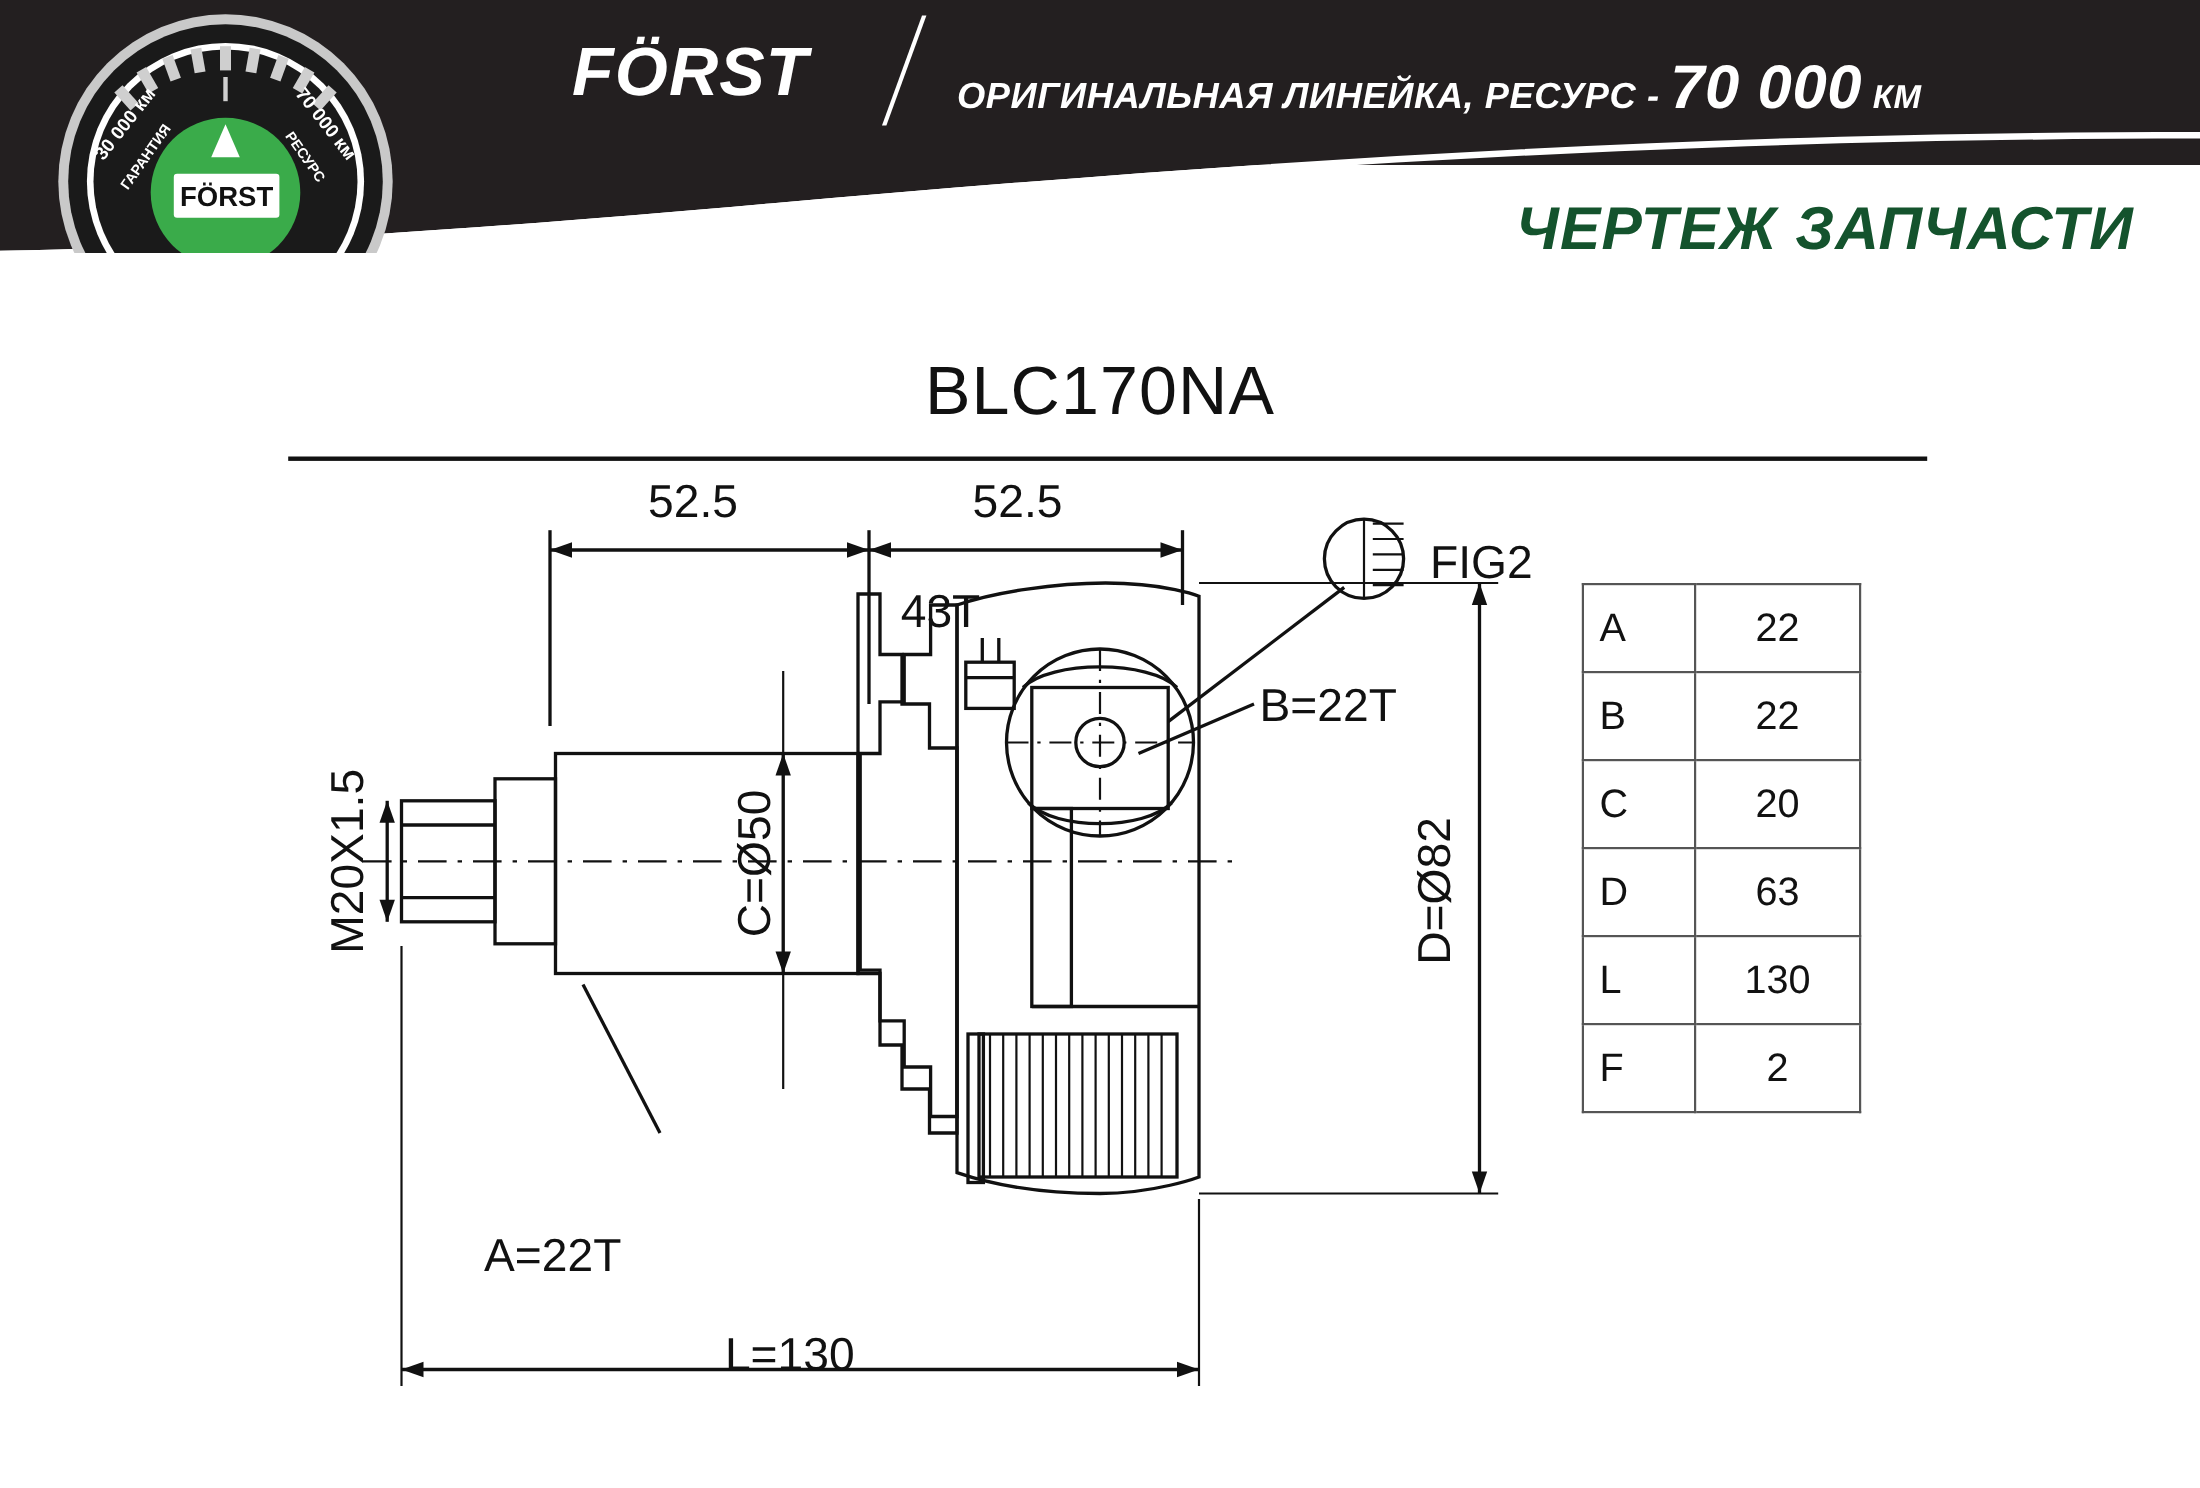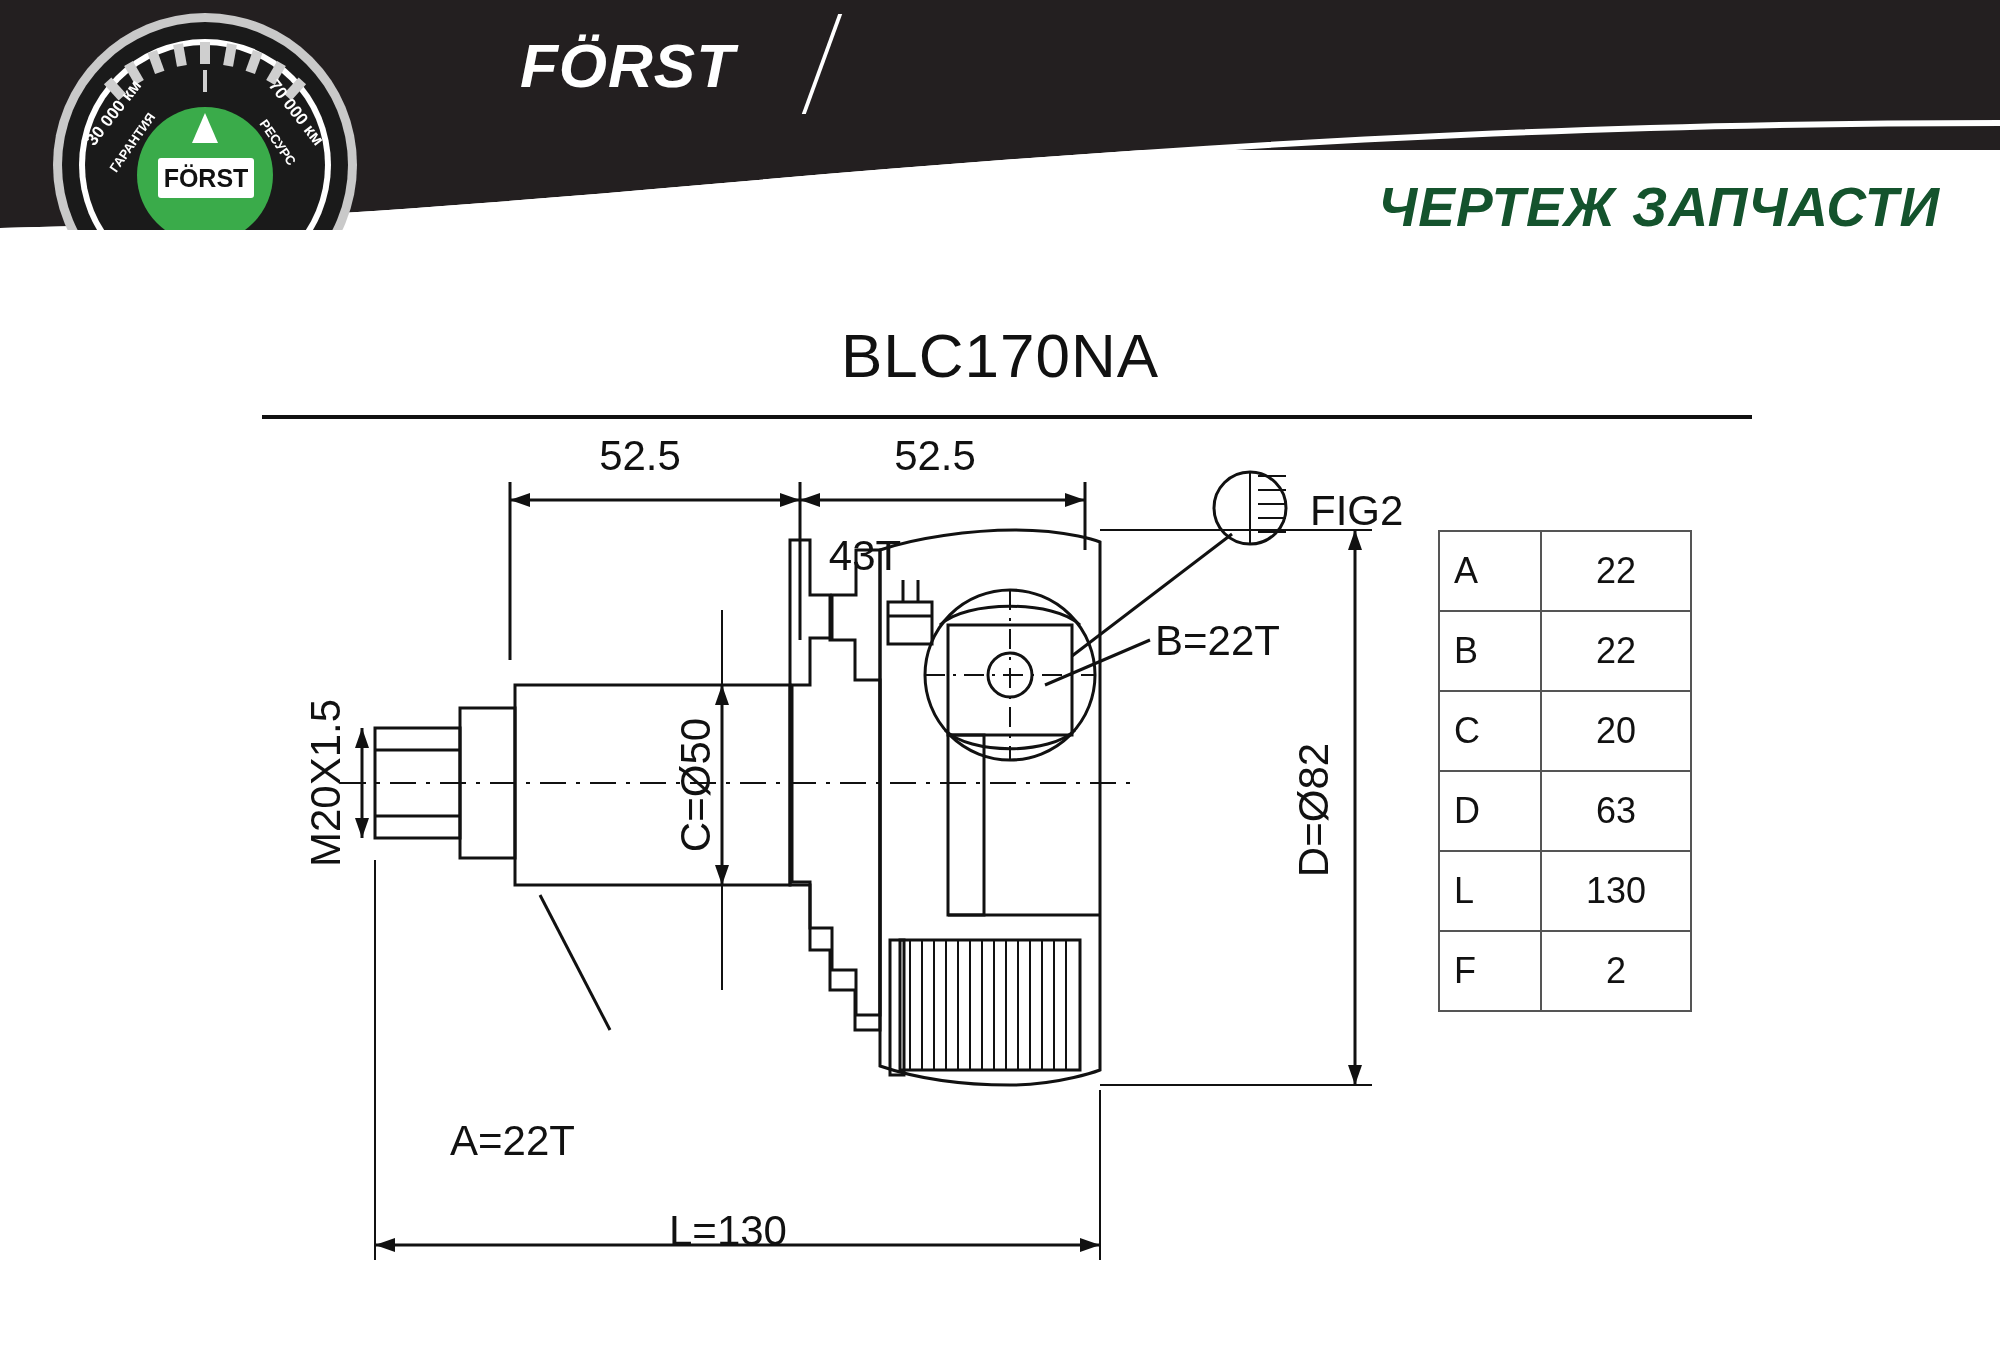--- a/index.html
+++ b/index.html
@@ -65,21 +65,21 @@
     font-size:62px; font-weight:normal; color:#111;
     letter-spacing:1px;
   }
   .part-rule {
     position:absolute; left:262px; top:415px; width:1490px; height:4px;
     background:#111;
   }
 
   
   .drawing {
-    position:absolute; left:10px; top:430px; width:1968px; height:920px;
+    position:absolute; left:0; top:430px; width:1968px; height:920px;
   }
   svg { display:block; }
 
   
   .size-table {
     position:absolute; left:1438px; top:530px;
     border-collapse:collapse;
     font-size:36px; color:#111;
   }
   .size-table td, .size-table th {
@@ -127,20 +127,25 @@
     <text x="156" y="177" text-anchor="middle" font-family="Liberation Sans, sans-serif" font-size="25" font-weight="bold" fill="#111">FÖRST</text>
     <text x="68" y="106" text-anchor="middle" font-family="Liberation Sans, sans-serif" font-size="17" font-weight="bold" fill="#ffffff" transform="rotate(-52 68 106)">30 000 км</text>
     <text x="86" y="135" text-anchor="middle" font-family="Liberation Sans, sans-serif" font-size="13" font-weight="bold" fill="#ffffff" transform="rotate(-55 86 135)">ГАРАНТИЯ</text>
     <text x="242" y="106" text-anchor="middle" font-family="Liberation Sans, sans-serif" font-size="17" font-weight="bold" fill="#ffffff" transform="rotate(52 242 106)">70 000 км</text>
     <text x="224" y="135" text-anchor="middle" font-family="Liberation Sans, sans-serif" font-size="13" font-weight="bold" fill="#ffffff" transform="rotate(55 224 135)">РЕСУРС</text>
     <rect x="153" y="60" width="4" height="22" fill="#cfcfcf"></rect>
   </svg>
 
   <div class="brand">FÖRST</div>
   <div class="slash"></div>
+  <div class="tagline">
+    <span>ОРИГИНАЛЬНАЯ ЛИНЕЙКА, РЕСУРС -</span>
+    <span class="big">70 000</span>
+    <span class="km">КМ</span>
+  </div>
 </div>
 
 <div class="doc-title">ЧЕРТЕЖ ЗАПЧАСТИ</div>
 
 <div class="part-number">BLC170NA</div>
 <div class="part-rule"></div>
 
 <div class="drawing">
 <svg width="2000" height="920" viewBox="0 0 2000 920">
   <g fill="none" stroke="#111" stroke-width="3">

